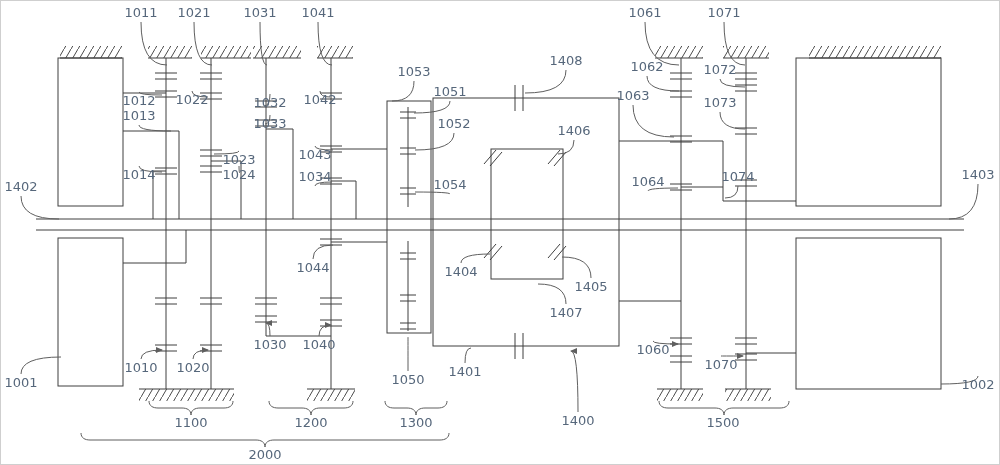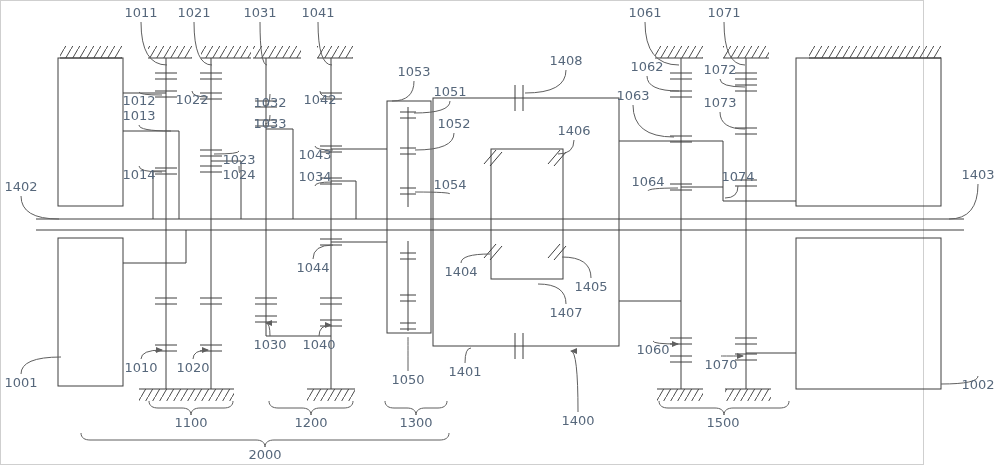--- a/index.html
+++ b/index.html
@@ -1,16 +1,16 @@
 <!DOCTYPE html>
 <html style="--line-color: #3f3f3f; --leader-color: #5f5f5f; --label-color: #56677b;"><head>
 <meta charset="utf-8">
 <style>
   html,body{margin:0;padding:0;background:#ffffff;}
-  .stage{width:924px;height:465px;position:relative;background:#ffffff;
+  .stage{width:1000px;height:465px;position:relative;background:#ffffff;
          border:1px solid #cfcfcf;box-sizing:border-box;
          font-family:"DejaVu Sans",sans-serif;}
   svg{display:block;}
   .geom{stroke:var(--line-color,#3f3f3f);stroke-width:1;fill:none;}
   .leader{stroke:var(--leader-color,#5f5f5f);stroke-width:1;fill:none;}
   .brace{stroke:var(--leader-color,#5f5f5f);stroke-width:1;fill:none;}
   .ref{font:13px "DejaVu Sans",sans-serif;fill:var(--label-color,#56677b);
        text-anchor:middle;}
 </style>
 </head>

